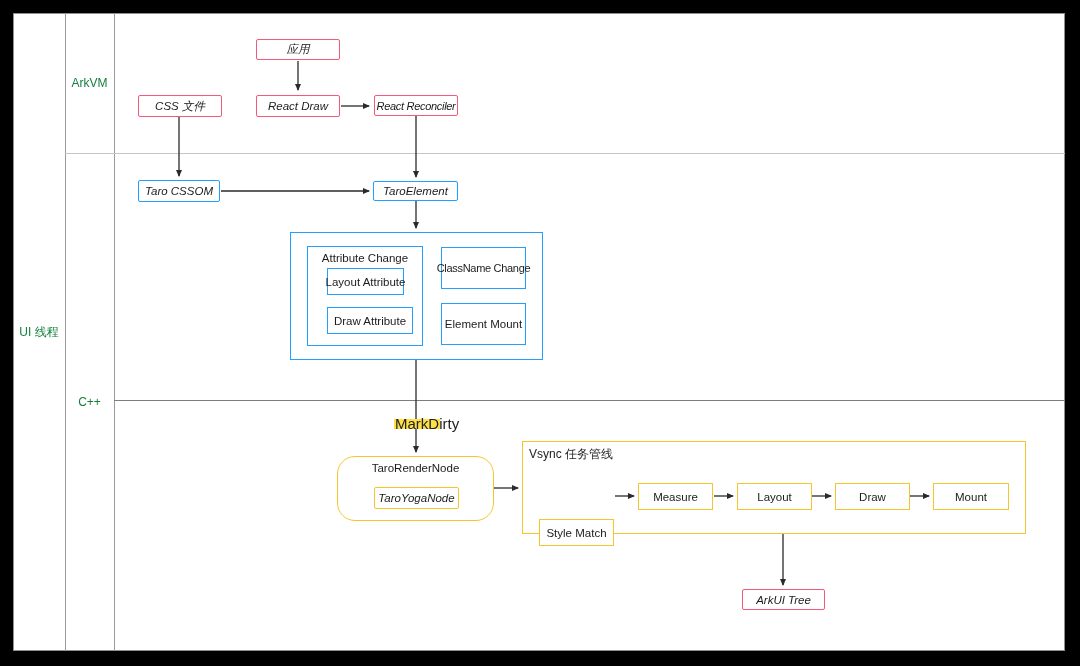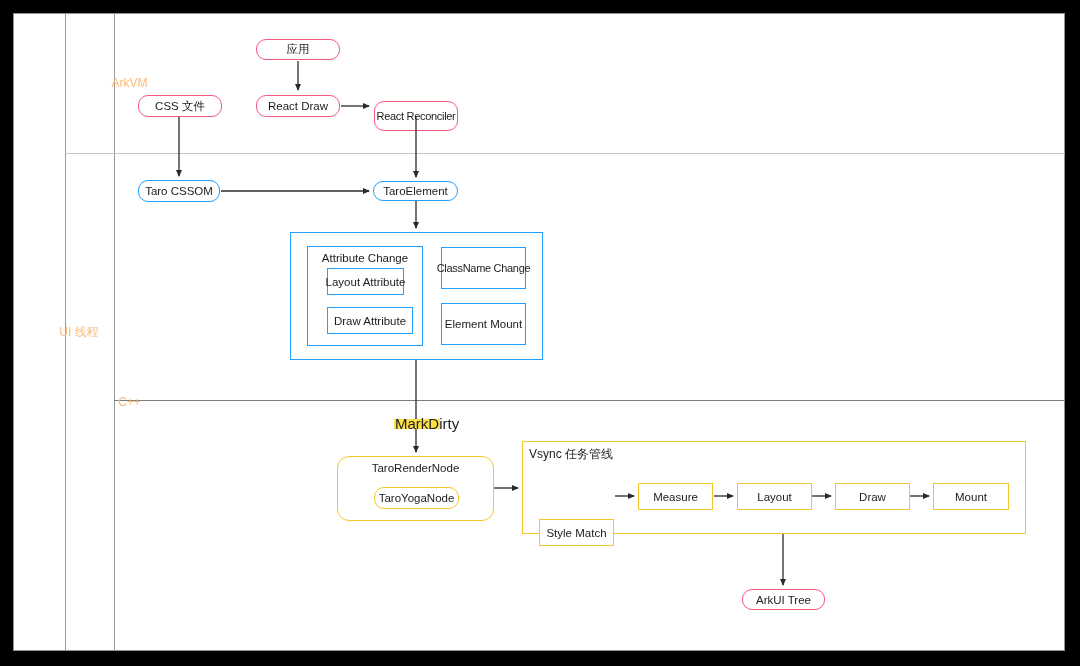--- a/index.html
+++ b/index.html
@@ -8,39 +8,39 @@
     font-family:"Liberation Sans","DejaVu Sans",sans-serif; color:#1c1c1c;
   }
   .canvas {
     position:absolute; left:13px; top:13px; width:1052px; height:638px;
     background:#ffffff; border:1px solid #8f8f8f; box-sizing:border-box;
   }
   .gridline { position:absolute; }
   .vline { width:1px; background:#9a9a9a; }
   .lane-label {
     position:absolute; display:flex; align-items:center; justify-content:center;
-    font-size:12px; color:#fdba74; white-space:nowrap;padding-left:40px;
+    font-size:12px; color:#15803d; white-space:nowrap;
   }
   .node {
     position:absolute; box-sizing:border-box; background:#fff;
     display:flex; align-items:center; justify-content:center;
     font-size:11.5px; color:#1c1c1c; white-space:nowrap; padding:0 2px;
   }
-  .pill { border-radius:10px; }
+  .pill { border-radius:2px;font-style:italic; }
   .pink  { border:1.5px solid #f4587a; }
   .blue  { border:1.6px solid #229fff; }
   .yellow{ border:1.6px solid #f5c62c; }
   .tight { font-size:11px; letter-spacing:-0.3px; }
   .group {
     position:absolute; box-sizing:border-box; background:#fff; display:block;
     font-size:11.5px; color:#1c1c1c; white-space:nowrap;
   }
   .group.center-title { text-align:center; padding-top:5px; }
   .group.left-title { text-align:left; padding:4px 12px 0 6px; font-size:12px; }
-  .rounded { border-radius:12px; }
+  .rounded { border-radius:18px; }
   .edges { position:absolute; left:0; top:0; pointer-events:none; }
   .edge-label {
     position:absolute; background:#fde047; font-size:15px; color:#222;
     text-align:center; line-height:10px; padding:0 1px;
   }
 </style>
 </head>
 <body>
 
 <div class="stage">
@@ -57,21 +57,21 @@
   <div class="lane-label" style="left:65px; top:153px; width:49px; height:498px;">C++</div>
 
   <div class="group blue" style="left:290px; top:232px; width:253px; height:128px;"></div>
   <div class="group blue center-title" style="left:307px; top:246px; width:116px; height:100px;">Attribute Change</div>
   <div class="group yellow center-title rounded" style="left:337px; top:456px; width:157px; height:65px;">TaroRenderNode</div>
   <div class="group yellow left-title" style="left:522px; top:441px; width:504px; height:93px;">Vsync 任务管线</div>
 
   <div class="node pink pill" style="left:256px; top:39px; width:84px; height:21px;">应用</div>
   <div class="node pink pill" style="left:138px; top:95px; width:84px; height:22px;">CSS 文件</div>
   <div class="node pink pill" style="left:256px; top:95px; width:84px; height:22px;">React Draw</div>
-  <div class="node pink pill tight" style="left:374px; top:101px; width:84px; height:30px;">React Reconciler</div>
+  <div class="node pink pill tight" style="left:374px; top:95px; width:84px; height:21px;">React Reconciler</div>
   <div class="node pink pill" style="left:742px; top:589px; width:83px; height:21px;">ArkUI Tree</div>
 
   <div class="node blue pill" style="left:138px; top:180px; width:82px; height:22px;">Taro CSSOM</div>
   <div class="node blue pill" style="left:373px; top:181px; width:85px; height:20px;">TaroElement</div>
   <div class="node blue" style="left:327px; top:268px; width:77px; height:27px;">Layout Attribute</div>
   <div class="node blue" style="left:327px; top:307px; width:86px; height:27px;">Draw Attribute</div>
   <div class="node blue tight" style="left:441px; top:247px; width:85px; height:42px;">ClassName Change</div>
   <div class="node blue" style="left:441px; top:303px; width:85px; height:42px;">Element Mount</div>
 
   <div class="node yellow pill" style="left:374px; top:487px; width:85px; height:22px;">TaroYogaNode</div>

